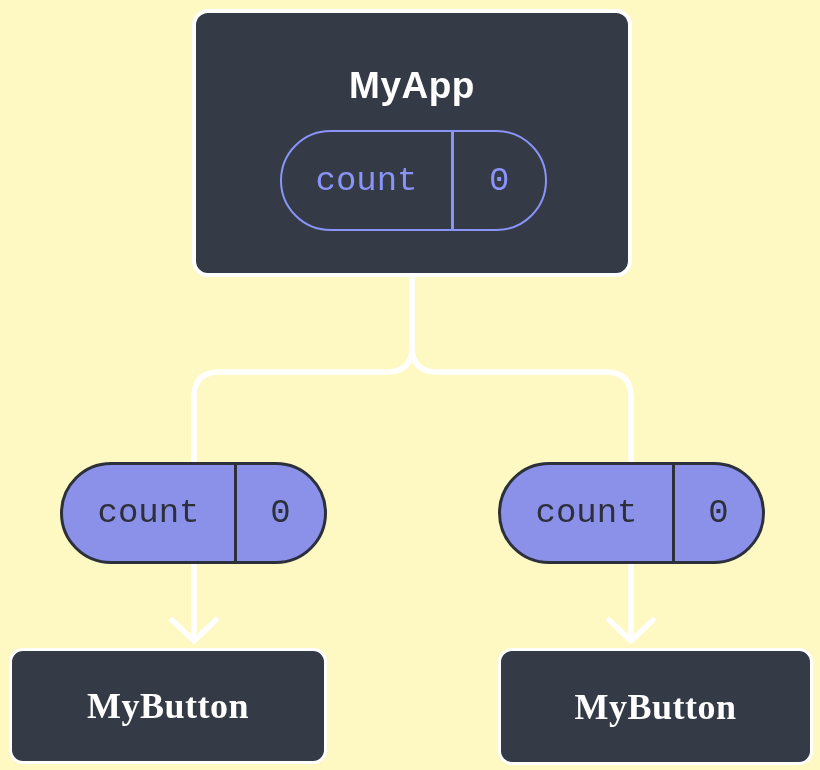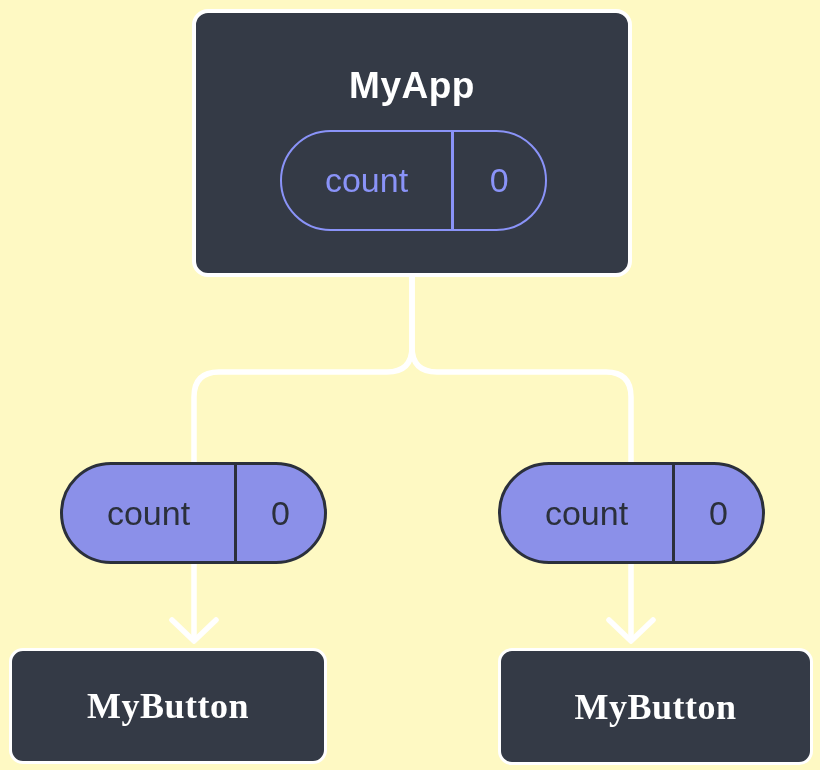--- a/index.html
+++ b/index.html
@@ -33,20 +33,21 @@
     color: #FFFFFF;
     letter-spacing: 0.5px;
   }
   .pill {
     position: absolute;
     display: flex;
     align-items: stretch;
     border-radius: 60px;
     box-sizing: border-box;
     overflow: hidden;
+    font-family: Liberation Mono, monospace;
   }
   .outline-pill {
     left: 84px; top: 117px;
     width: 267px; height: 101px;
     border: 2.5px solid #8A93F8;
     color: #8A93F8;
     background: transparent;
   }
   .outline-pill .pill-divider { width: 2.5px; background: #8A93F8; }
   .filled-pill {

